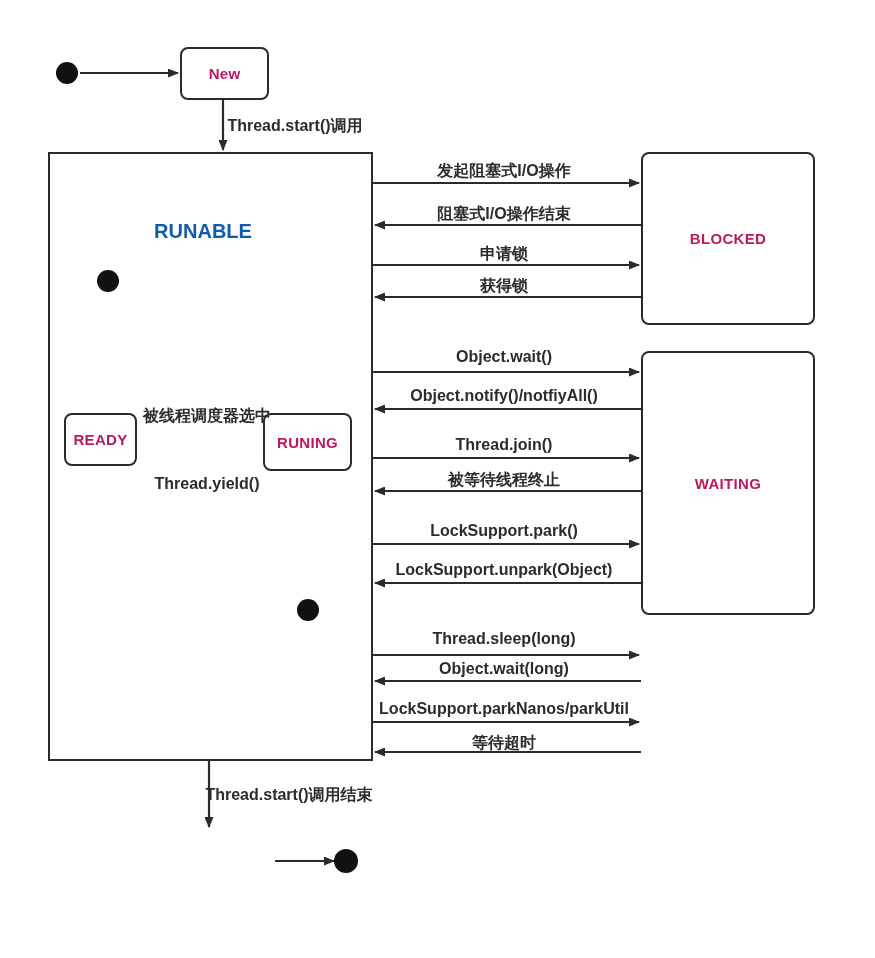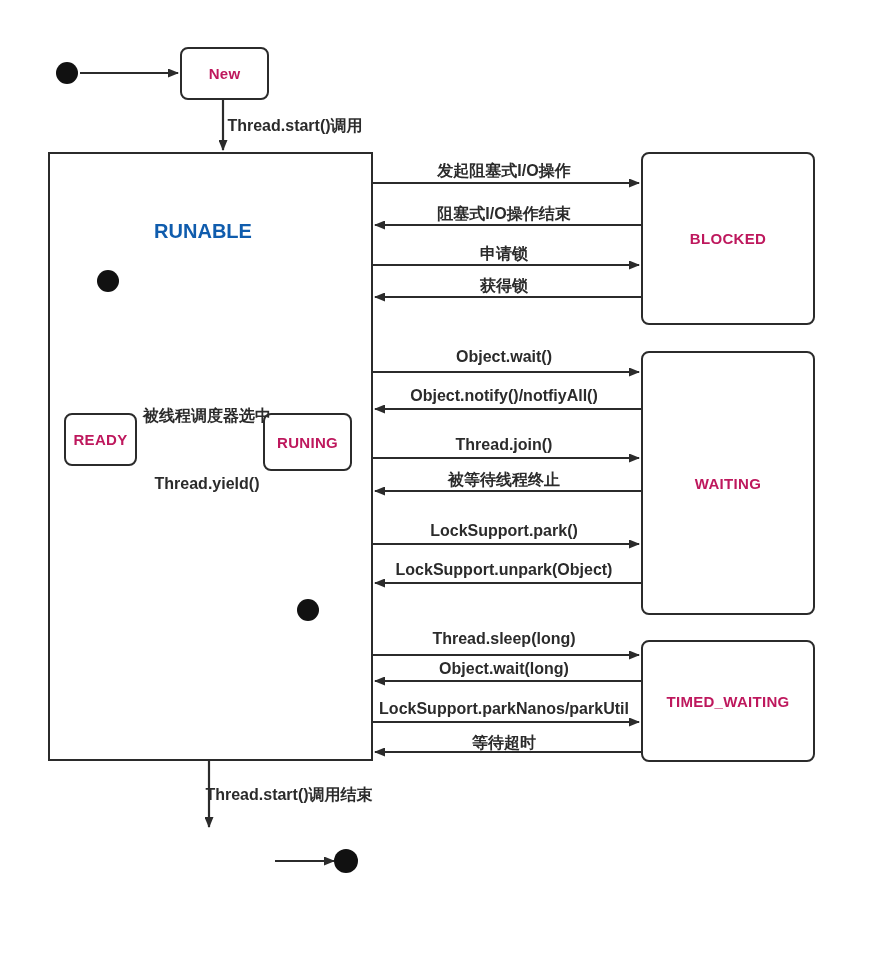--- a/index.html
+++ b/index.html
@@ -156,23 +156,20 @@
   <div class="state-box" style="left:641px; top:351px; width:174px; height:264px;">
     <span class="state-label">WAITING</span>
   </div>
   <div class="edge-label" style="left:504px; top:348px;">Object.wait()</div>
   <div class="edge-label" style="left:504px; top:387px;">Object.notify()/notfiyAll()</div>
   <div class="edge-label" style="left:504px; top:436px;">Thread.join()</div>
   <div class="edge-label" style="left:504px; top:470px;">被等待线程终止</div>
   <div class="edge-label" style="left:504px; top:522px;">LockSupport.park()</div>
   <div class="edge-label" style="left:504px; top:561px;">LockSupport.unpark(Object)</div>
 
-  <div class="state-box" style="left:641px; top:640px; width:174px; height:122px;">
-    <span class="state-label">TIMED_WAITING</span>
-  </div>
   <div class="edge-label" style="left:504px; top:630px;">Thread.sleep(long)</div>
   <div class="edge-label" style="left:504px; top:660px;text-align:center;">Object.wait(long)</div>
   <div class="edge-label" style="left:504px; top:700px;">LockSupport.parkNanos/parkUtil</div>
   <div class="edge-label" style="left:504px; top:733px;">等待超时</div>
 
   <div class="edge-label" style="left:289px; top:785px;">Thread.start()调用结束</div>
 
 
   <div class="node-dot" style="left:346px; top:861px; width:24px; height:24px;"></div>
 

